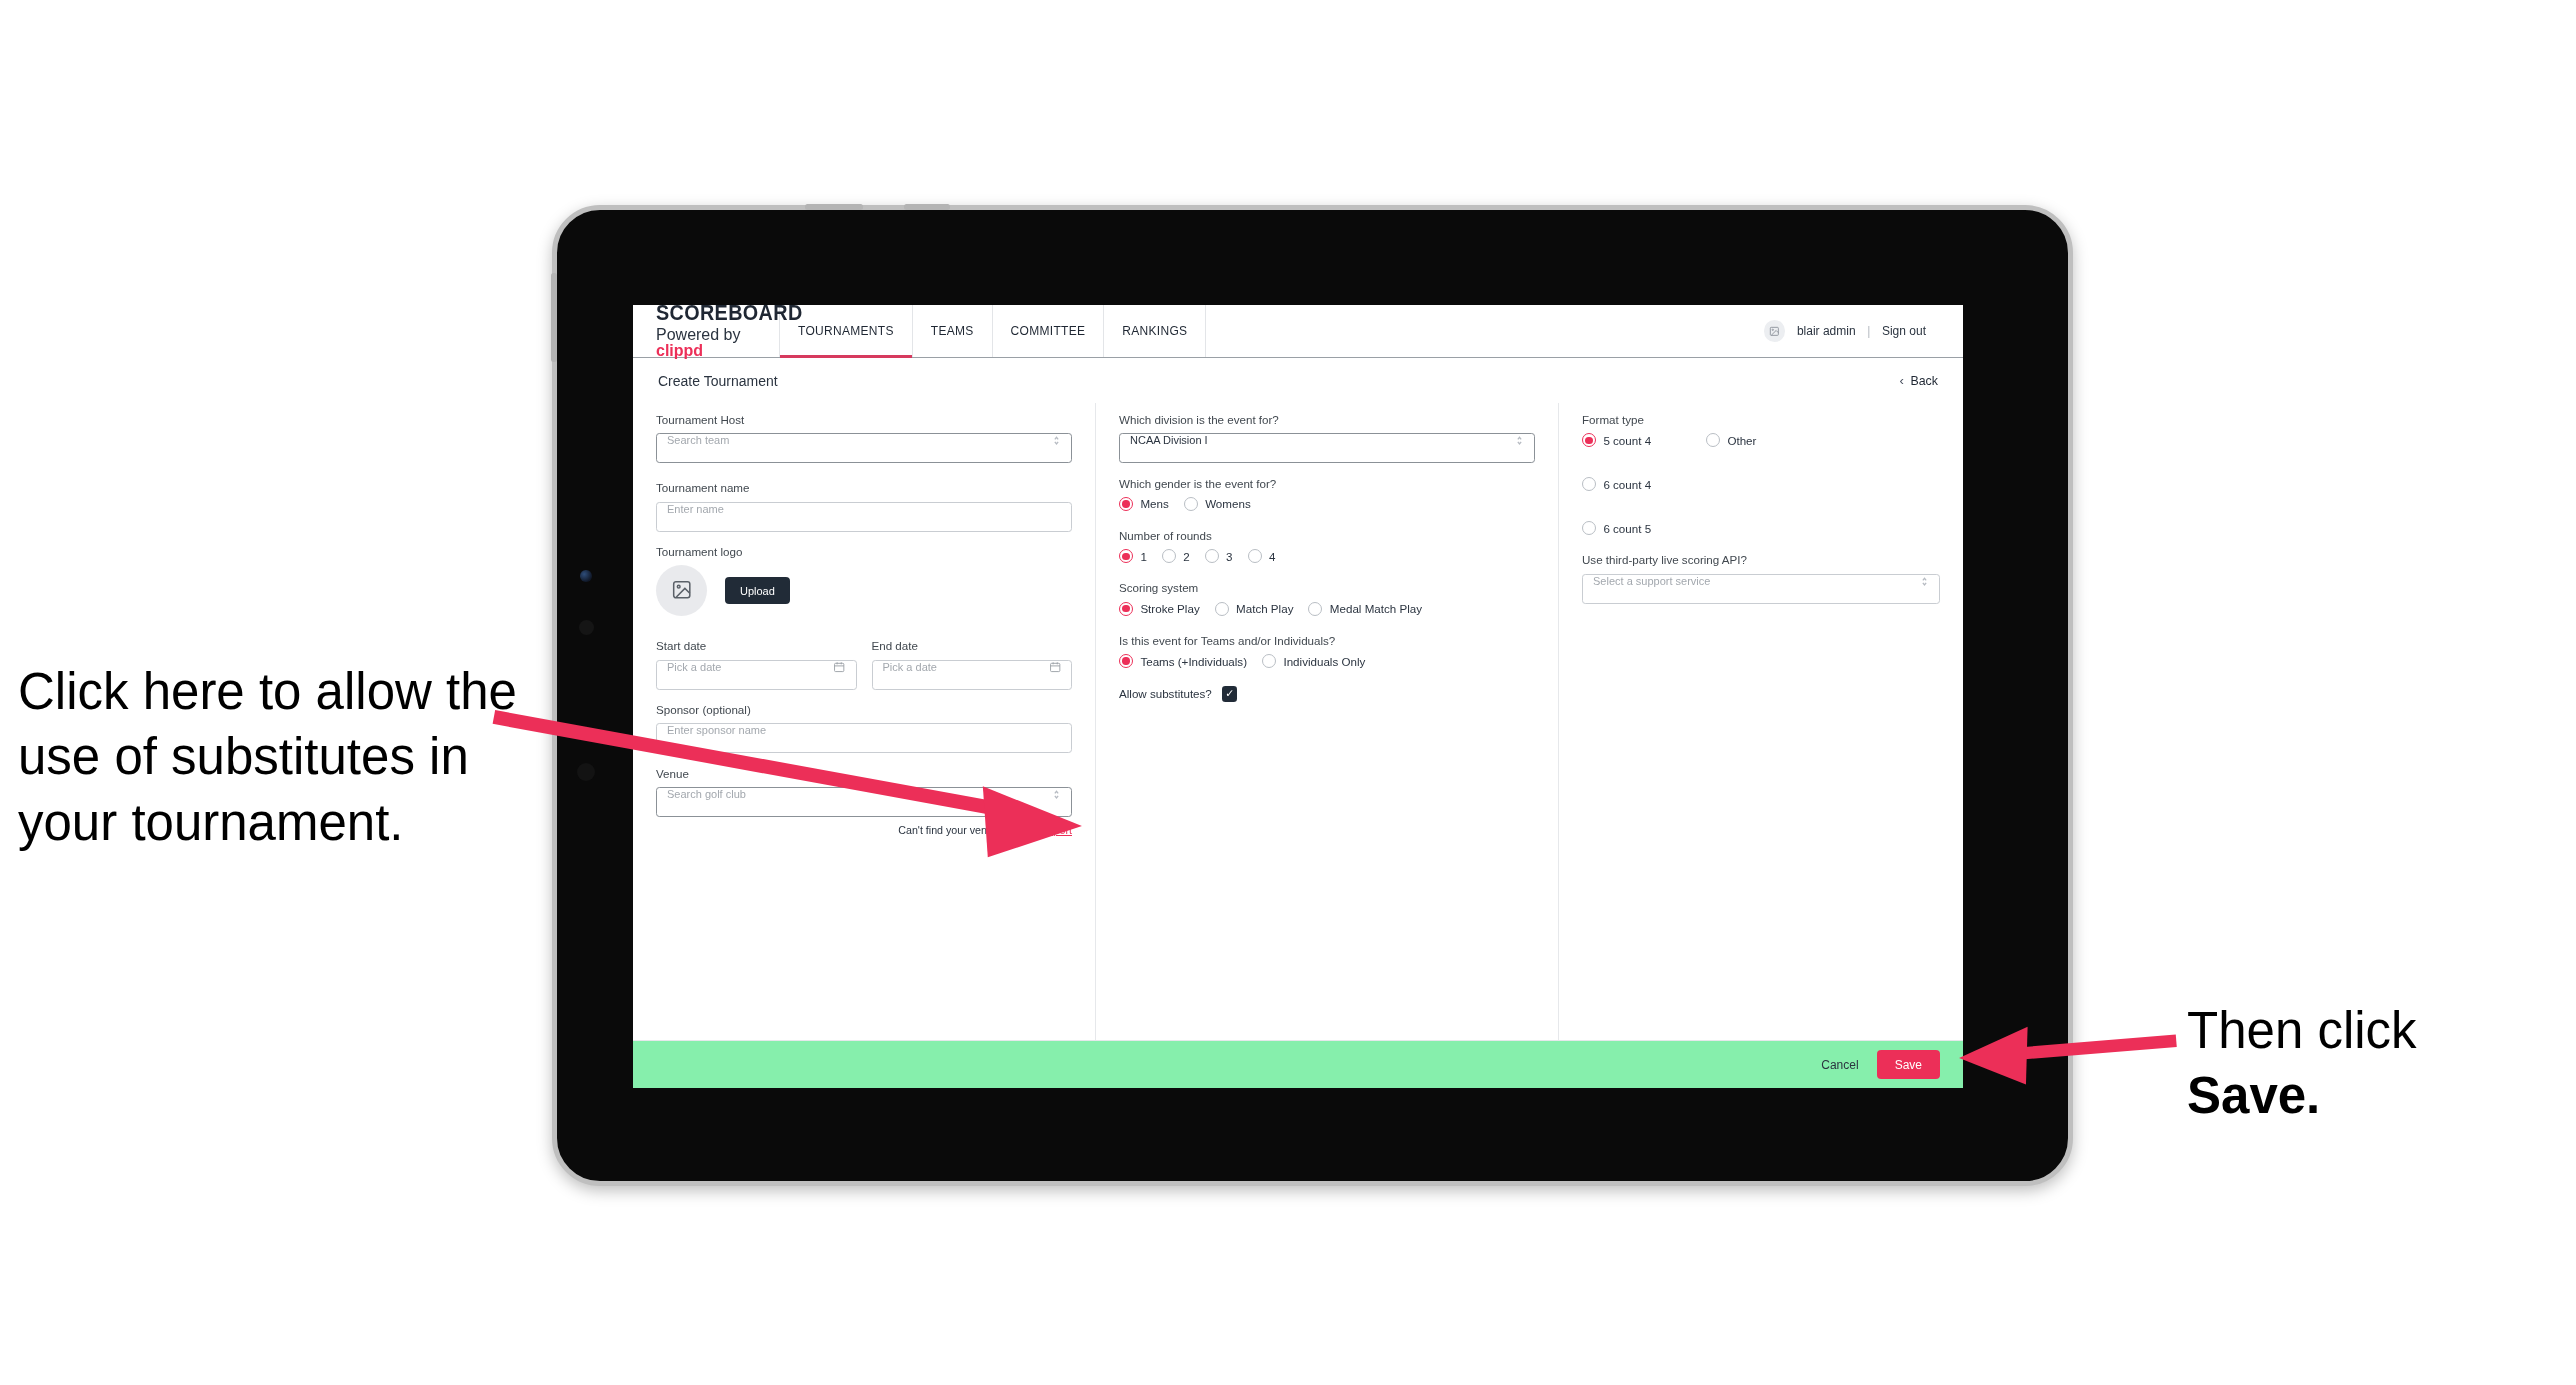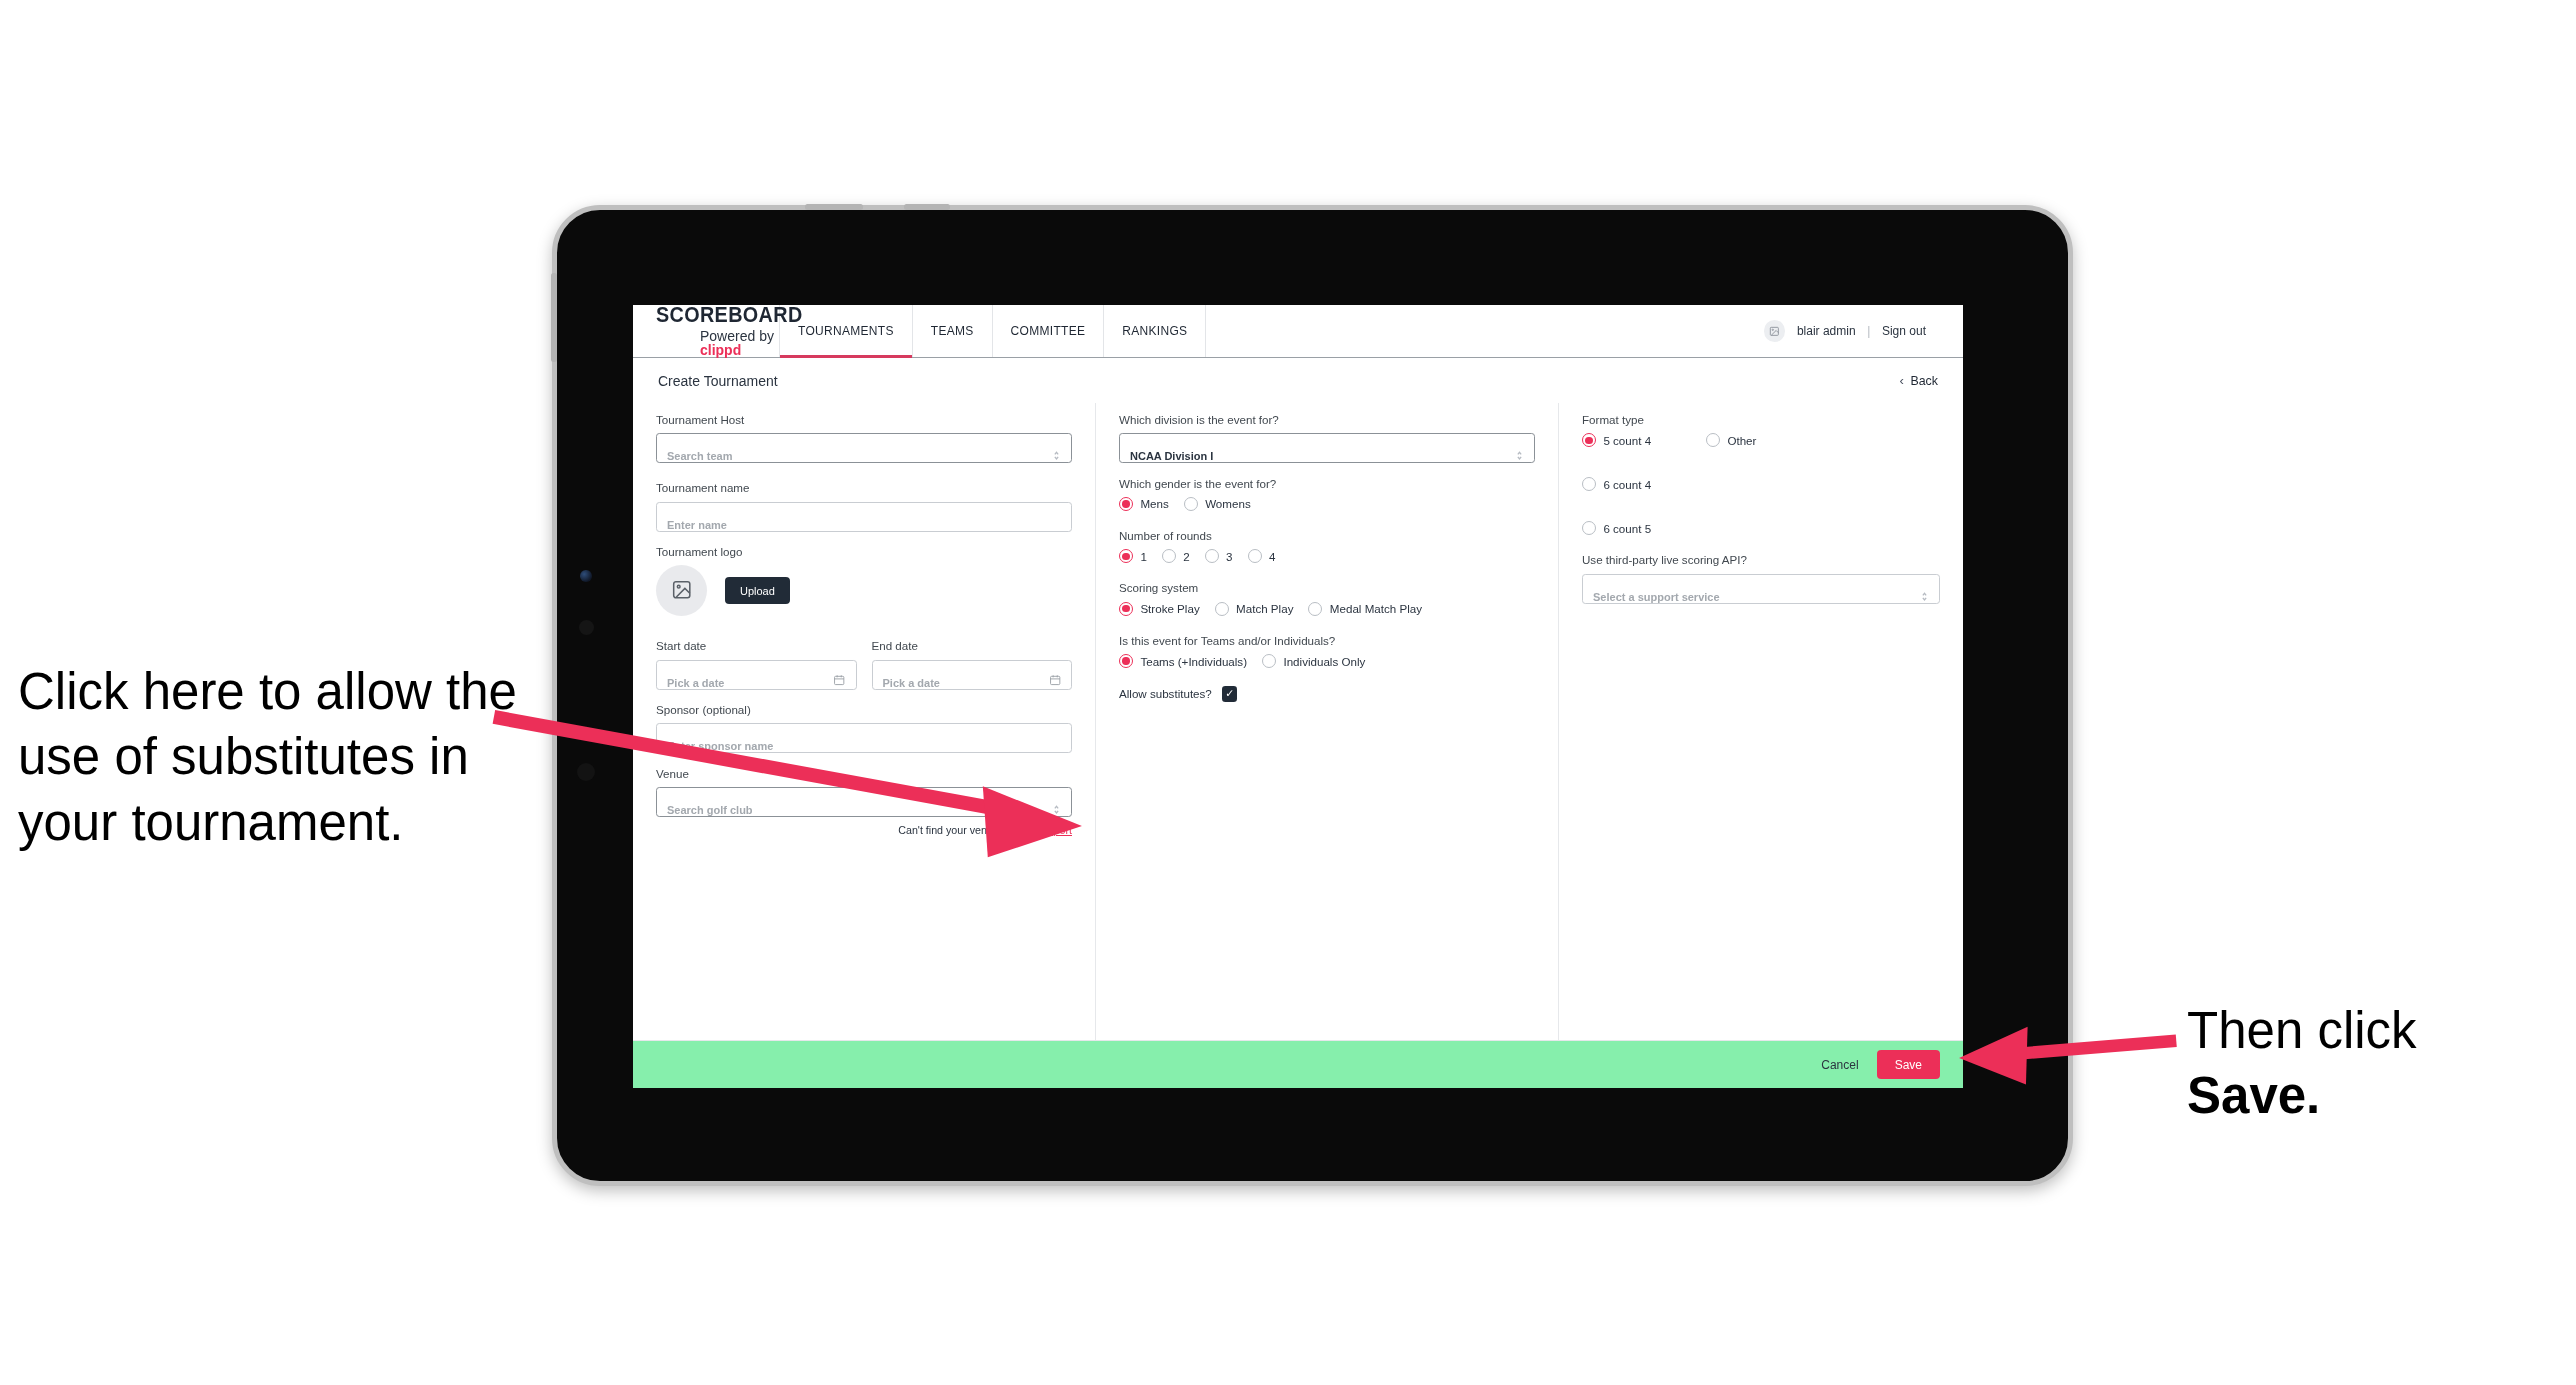--- a/index.html
+++ b/index.html
@@ -65,21 +65,21 @@
     justify-content: center; padding-left: 23px;
     border-right: 0.8px solid #e3e5e8;
   }
   .brand-name {
     font-size: 21.5px; font-weight: 800; letter-spacing: 0.4px;
     color: #1f2733; line-height: 1;
     font-family: "Liberation Sans", sans-serif;
     transform: scaleX(0.92); transform-origin: left center;
   }
   .brand-sub {
-    font-size: 14px; color: #2b3440; margin-top: 3.3px; line-height: 1; margin-left: 44px;
+    font-size: 16px; color: #2b3440; margin-top: 3.3px; line-height: 1;
   }
   .brand-sub .clippd { color: #ec2f58; font-weight: 700; }
 
   .navtabs { display: flex; align-items: stretch; justify-content: center; }
   .navtab {
     display: flex; align-items: center; justify-content: center;
     padding: 0 18px; font-size: 12px; letter-spacing: 0.3px;
     color: #1f2733; border-right: 0.8px solid #e3e5e8;
     position: relative; cursor: pointer; white-space: nowrap;
   }
@@ -124,23 +124,23 @@
   .col-2 { width: 463px; border-right: 0.8px solid #e6e8eb; }
   .col-3 { flex: 1; }
 
   .lbl {
     font-size: 11.6px; color: #41484f; margin-bottom: 7.4px; display: block;
   }
   .field {
     width: 100%; height: 30px;
     border: 0.8px solid #8b9197; border-radius: 3.3px;
     background: #fff;
-    display: flex; align-items: flex-end;
+    display: flex; align-items: flex-start;
     padding: 0 10px; font-size: 11px; color: #a3a8ae;
-    position: relative; cursor: text; font-weight: bold;
+    position: relative; cursor: text;
   }
   .field.light { border-color: #c9cdd2; }
   .field .ph { color: #a3a8ae; }
   .field .caret {
     margin-left: auto; color: #b6bbc2; font-size: 10px; line-height: 1;
     display:flex; flex-direction:column; gap:0.8px;
   }
   .field .calicon { margin-left: auto; color: #9aa0a6; }
   .row-gap { height: 18px; }
   .row-gap-s { height: 13.2px; }

